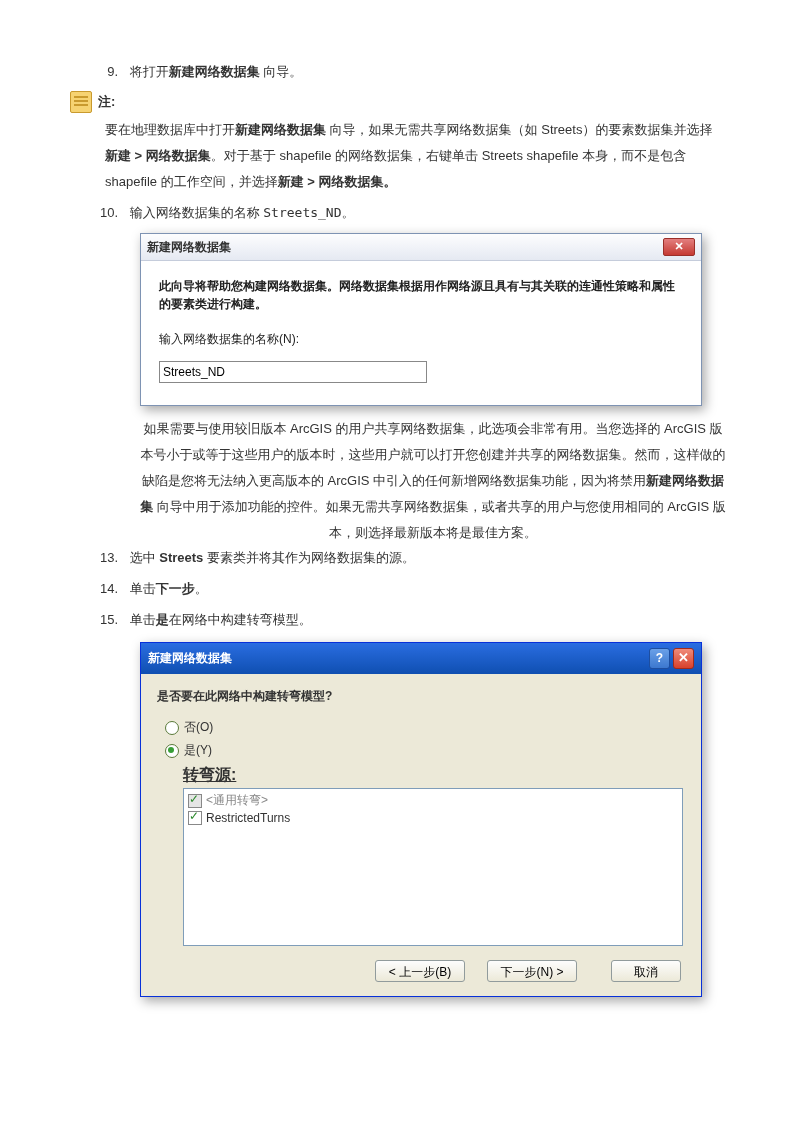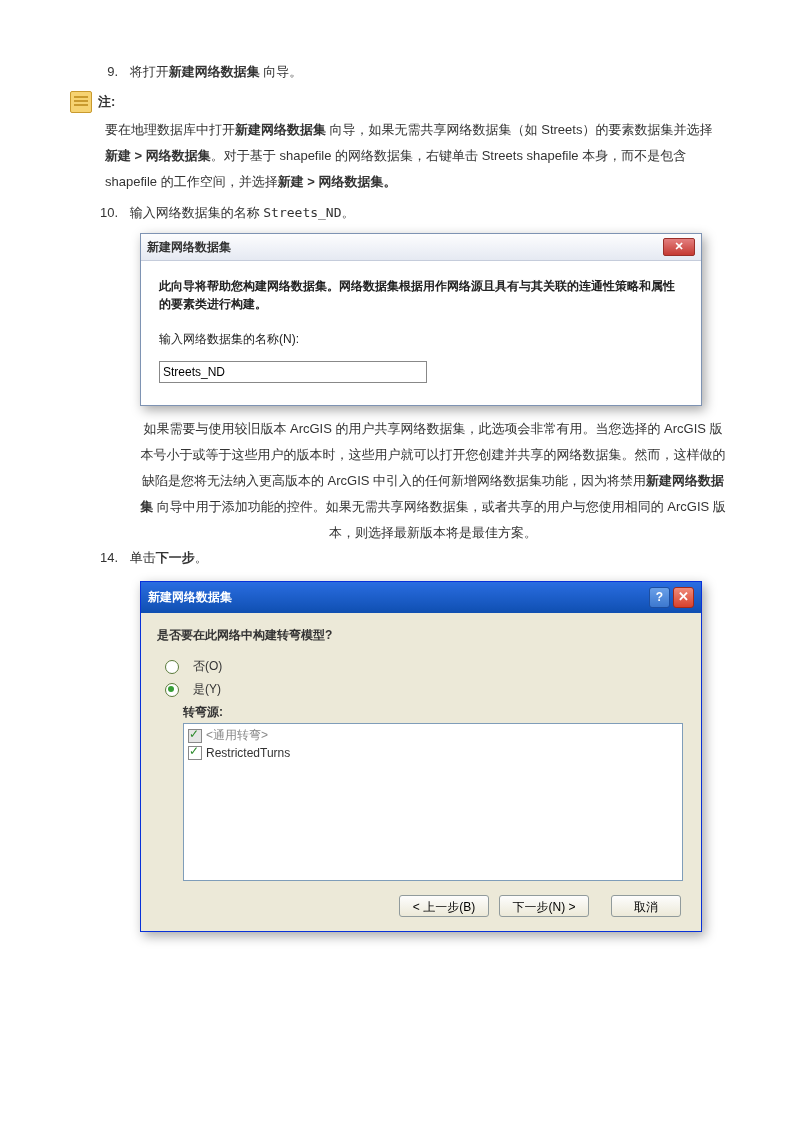--- a/index.html
+++ b/index.html
@@ -156,36 +156,36 @@
     color: #fff;
     text-align: center;
     line-height: 17px;
     font-weight: bold;
     font-size: 13px;
   }
   .dlg2-body {
     padding: 14px 16px 12px 16px;
   }
   .dlg2-q { font-weight: bold; margin-bottom: 14px; }
-  .radio-row { margin: 6px 0 6px 8px; display: flex; align-items: center; gap: 14px; }
+  .radio-row { margin: 6px 0 6px 8px; display: flex; align-items: center; gap: 5px; }
   .radio {
     width: 12px; height: 12px; border-radius: 50%;
     border: 1px solid #5a7a3a;
     background: #fff;
     position: relative;
   }
   .radio.sel::after {
     content: "";
     position: absolute;
     left: 2px; top: 2px;
     width: 6px; height: 6px;
     border-radius: 50%;
     background: #379e37;
   }
-  .sub-label { margin: 4px 0 2px 26px; font-weight: bold; font-size: 12px;}
+  .sub-label { margin: 4px 0 2px 26px; font-weight: bold; font-size: 16px; text-decoration: underline;}
   .listbox {
     margin-left: 26px;
     width: 490px;
     height: 150px;
     background: #fff;
     border: 1px solid #7f9db9;
     padding: 3px 4px;
   }
   .li { display: flex; align-items: center; gap: 4px; height: 17px; }
   .chk {
@@ -200,21 +200,21 @@
     position: absolute;
     left: 0; top: -3px;
     font-size: 12px;
     color: #2e8b2e;
   }
   .chk.gray { background: #e5e5e5; }
   .li .grey { color: #888; }
   .dlg2-buttons {
     display: flex;
     justify-content: flex-end;
-    gap: 10px;
+    gap: 22px;
     margin: 14px 4px 2px 0;
   }
   .xp-btn {
     background: linear-gradient(#fdfdfd, #ece9d8);
     border: 1px solid #919b9c;
     border-radius: 3px;
     padding: 2px 10px;
     min-width: 90px;
     text-align: center;
     color: #000;
@@ -261,22 +261,30 @@
       </div>
       <div class="dlg1-torn"></div>
     </div>
   </div>
 
   <div class="indent-body">
     如果需要与使用较旧版本 ArcGIS 的用户共享网络数据集，此选项会非常有用。当您选择的 ArcGIS 版本号小于或等于这些用户的版本时，这些用户就可以打开您创建并共享的网络数据集。然而，这样做的缺陷是您将无法纳入更高版本的 ArcGIS 中引入的任何新增网络数据集功能，因为将禁用<span class="bold">新建网络数据集</span> 向导中用于添加功能的控件。如果无需共享网络数据集，或者共享的用户与您使用相同的 ArcGIS 版本，则选择最新版本将是最佳方案。
   </div>
 
   <div class="step">
+    <span class="num">13.</span>
+    <span>选中 </span><span class="bold">Streets</span><span> 要素类并将其作为网络数据集的源。</span>
+  </div>
+  <div class="step">
     <span class="num">14.</span>
     <span>单击</span><span class="bold">下一步</span><span>。</span>
+  </div>
+  <div class="step">
+    <span class="num">15.</span>
+    <span>单击</span><span class="bold">是</span><span>在网络中构建转弯模型。</span>
   </div>
 
   <div class="dlg2-wrap">
     <div class="dlg2">
       <div class="dlg2-title">
         <span>新建网络数据集</span>
         <div class="dlg2-title-buttons">
           <div class="xp-help">?</div>
           <div class="xp-close">✕</div>
         </div>

